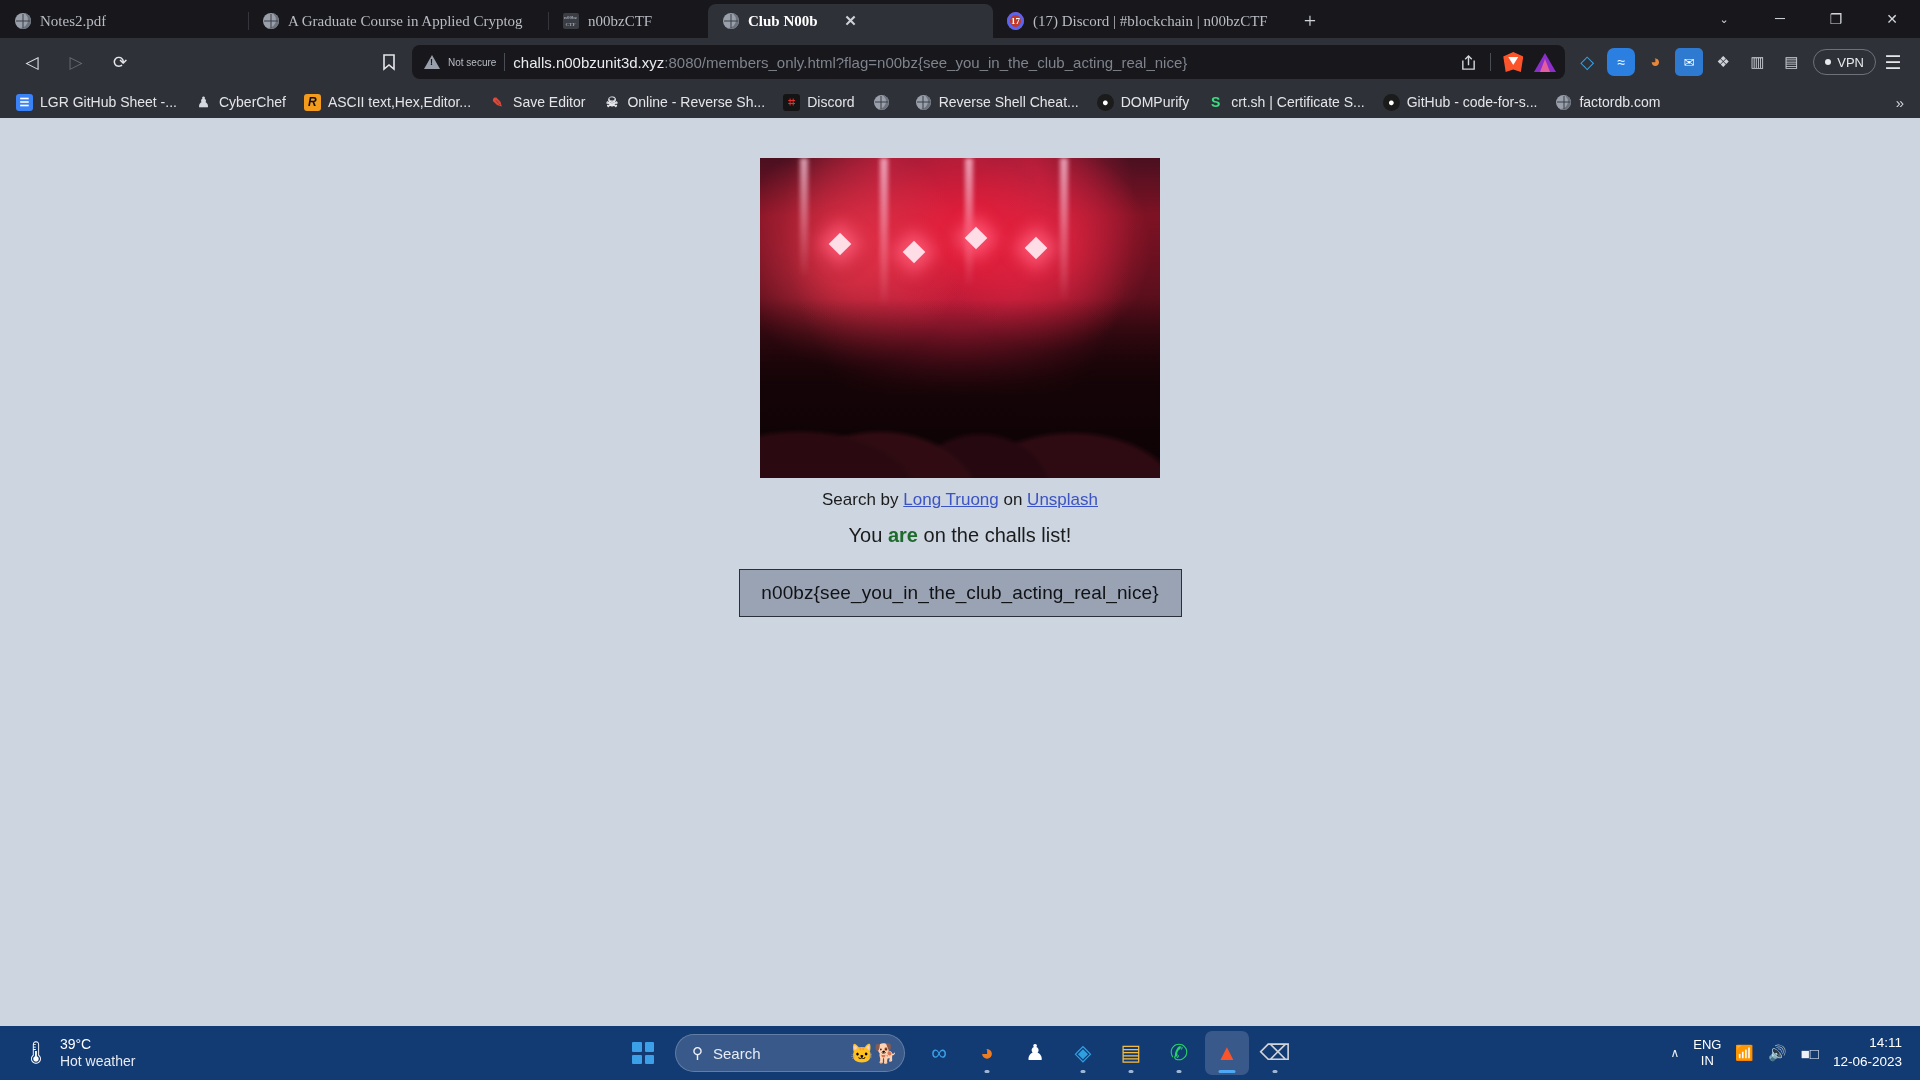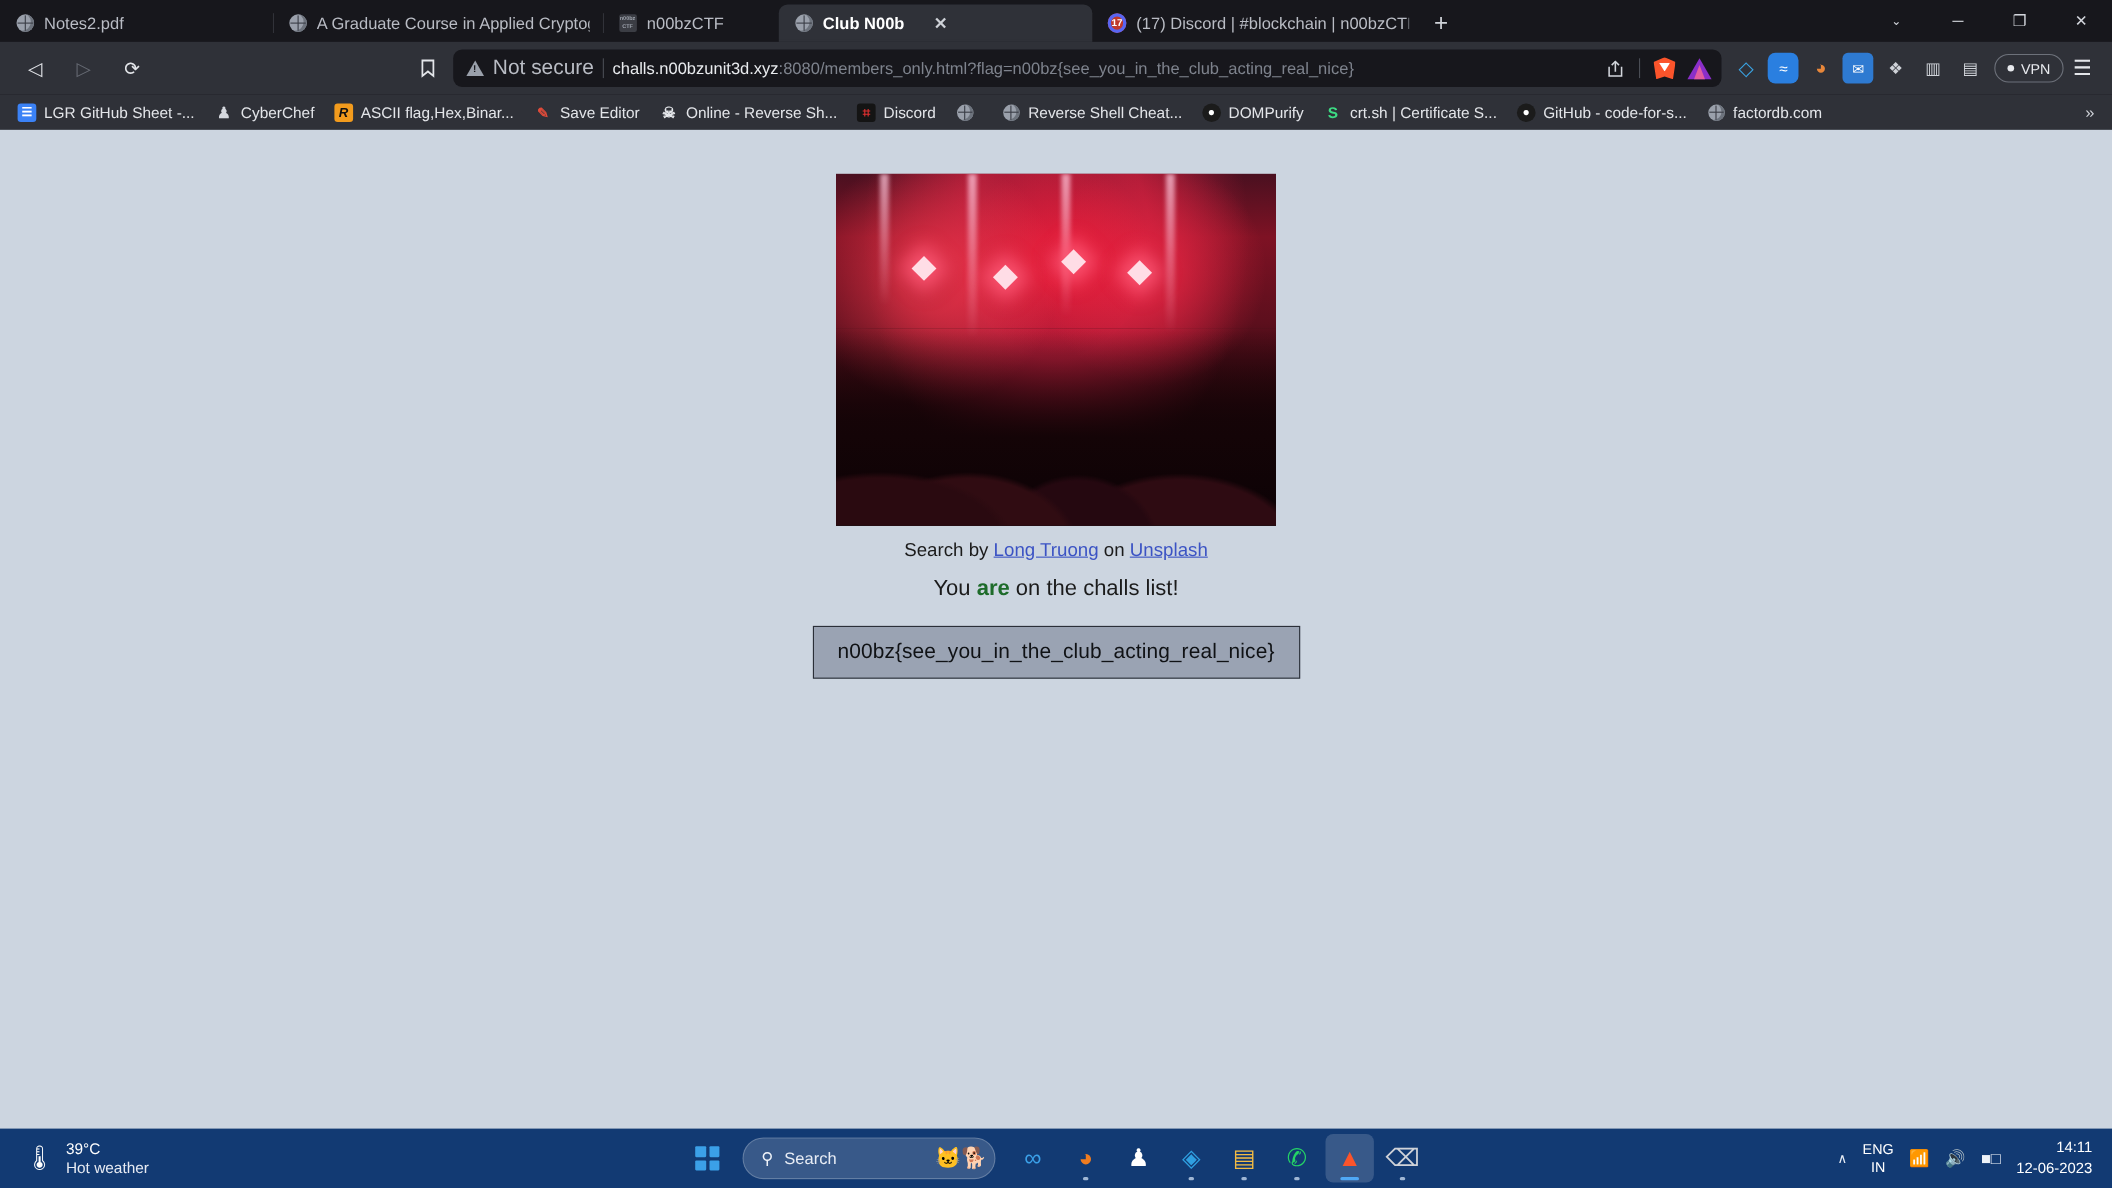--- a/index.html
+++ b/index.html
@@ -9,21 +9,21 @@
     overflow: hidden;
     font-family: "Liberation Sans", sans-serif;
     background: #17171c;
   }
   .screen { position: relative; width: 1920px; height: 1080px; }
 
   
   .tabstrip {
     position: absolute; top: 0; left: 0; width: 1920px; height: 38px;
     background: #17171c;
-    display: flex; align-items: flex-end;
+    display: flex; align-items: flex-end; font-family: Liberation Serif, serif;
   }
   .tab {
     position: relative;
     height: 34px; display: flex; align-items: center; gap: 9px;
     padding: 0 12px 0 14px;
     color: #b9bcc4; font-size: 15px;
     border-radius: 8px 8px 0 0;
     white-space: nowrap; overflow: hidden;
   }
   .tab .tab-title { overflow: hidden; text-overflow: clip; display:block; }
@@ -104,21 +104,21 @@
   .bookmark-star {
     width: 34px; height: 34px; display:flex;align-items:center;justify-content:center;
     color:#e4e6ea; font-size:17px; margin-right: 6px;
   }
   .urlbar {
     flex: 1 1 auto; height: 34px; background: #17171c; border-radius: 8px;
     display: flex; align-items: center; padding: 0 6px 0 12px; gap: 8px;
     overflow: hidden; margin-right: 8px;
   }
   .not-secure {
-    display:flex; align-items:center; gap:8px; color:#b9bcc4; font-size: 19px;
+    display:flex; align-items:center; gap:8px; color:#b9bcc4; font-size: 10px;
     flex: 0 0 auto;
   }
   .warn-tri {
     width: 0; height: 0; border-left: 8px solid transparent;
     border-right: 8px solid transparent; border-bottom: 14px solid #9aa0ab;
     position: relative;
   }
   .warn-tri::after {
     content:"!"; position:absolute; left:-2px; top:3px; font-size:9px;
     color:#17171c; font-weight:700; line-height:1;
@@ -407,21 +407,21 @@
       <span>LGR GitHub Sheet -...</span>
     </div>
 
     <div class="bm">
       <span class="bm-ico" style="color:#d5d8de;font-size:14px">♟</span>
       <span>CyberChef</span>
     </div>
 
     <div class="bm">
       <span class="bm-ico" style="background:#f29b1d;color:#111;font-size:12px;font-style:italic">R</span>
-      <span>ASCII flag,Hex,Binar...</span>
+      <span>ASCII text,Hex,Editor...</span>
     </div>
 
     <div class="bm">
       <span class="bm-ico" style="color:#e04b3a;font-size:13px">✎</span>
       <span>Save Editor</span>
     </div>
 
     <div class="bm">
       <span class="bm-ico" style="color:#e6e8ec;font-size:14px">☠</span>
       <span>Online - Reverse Sh...</span>

